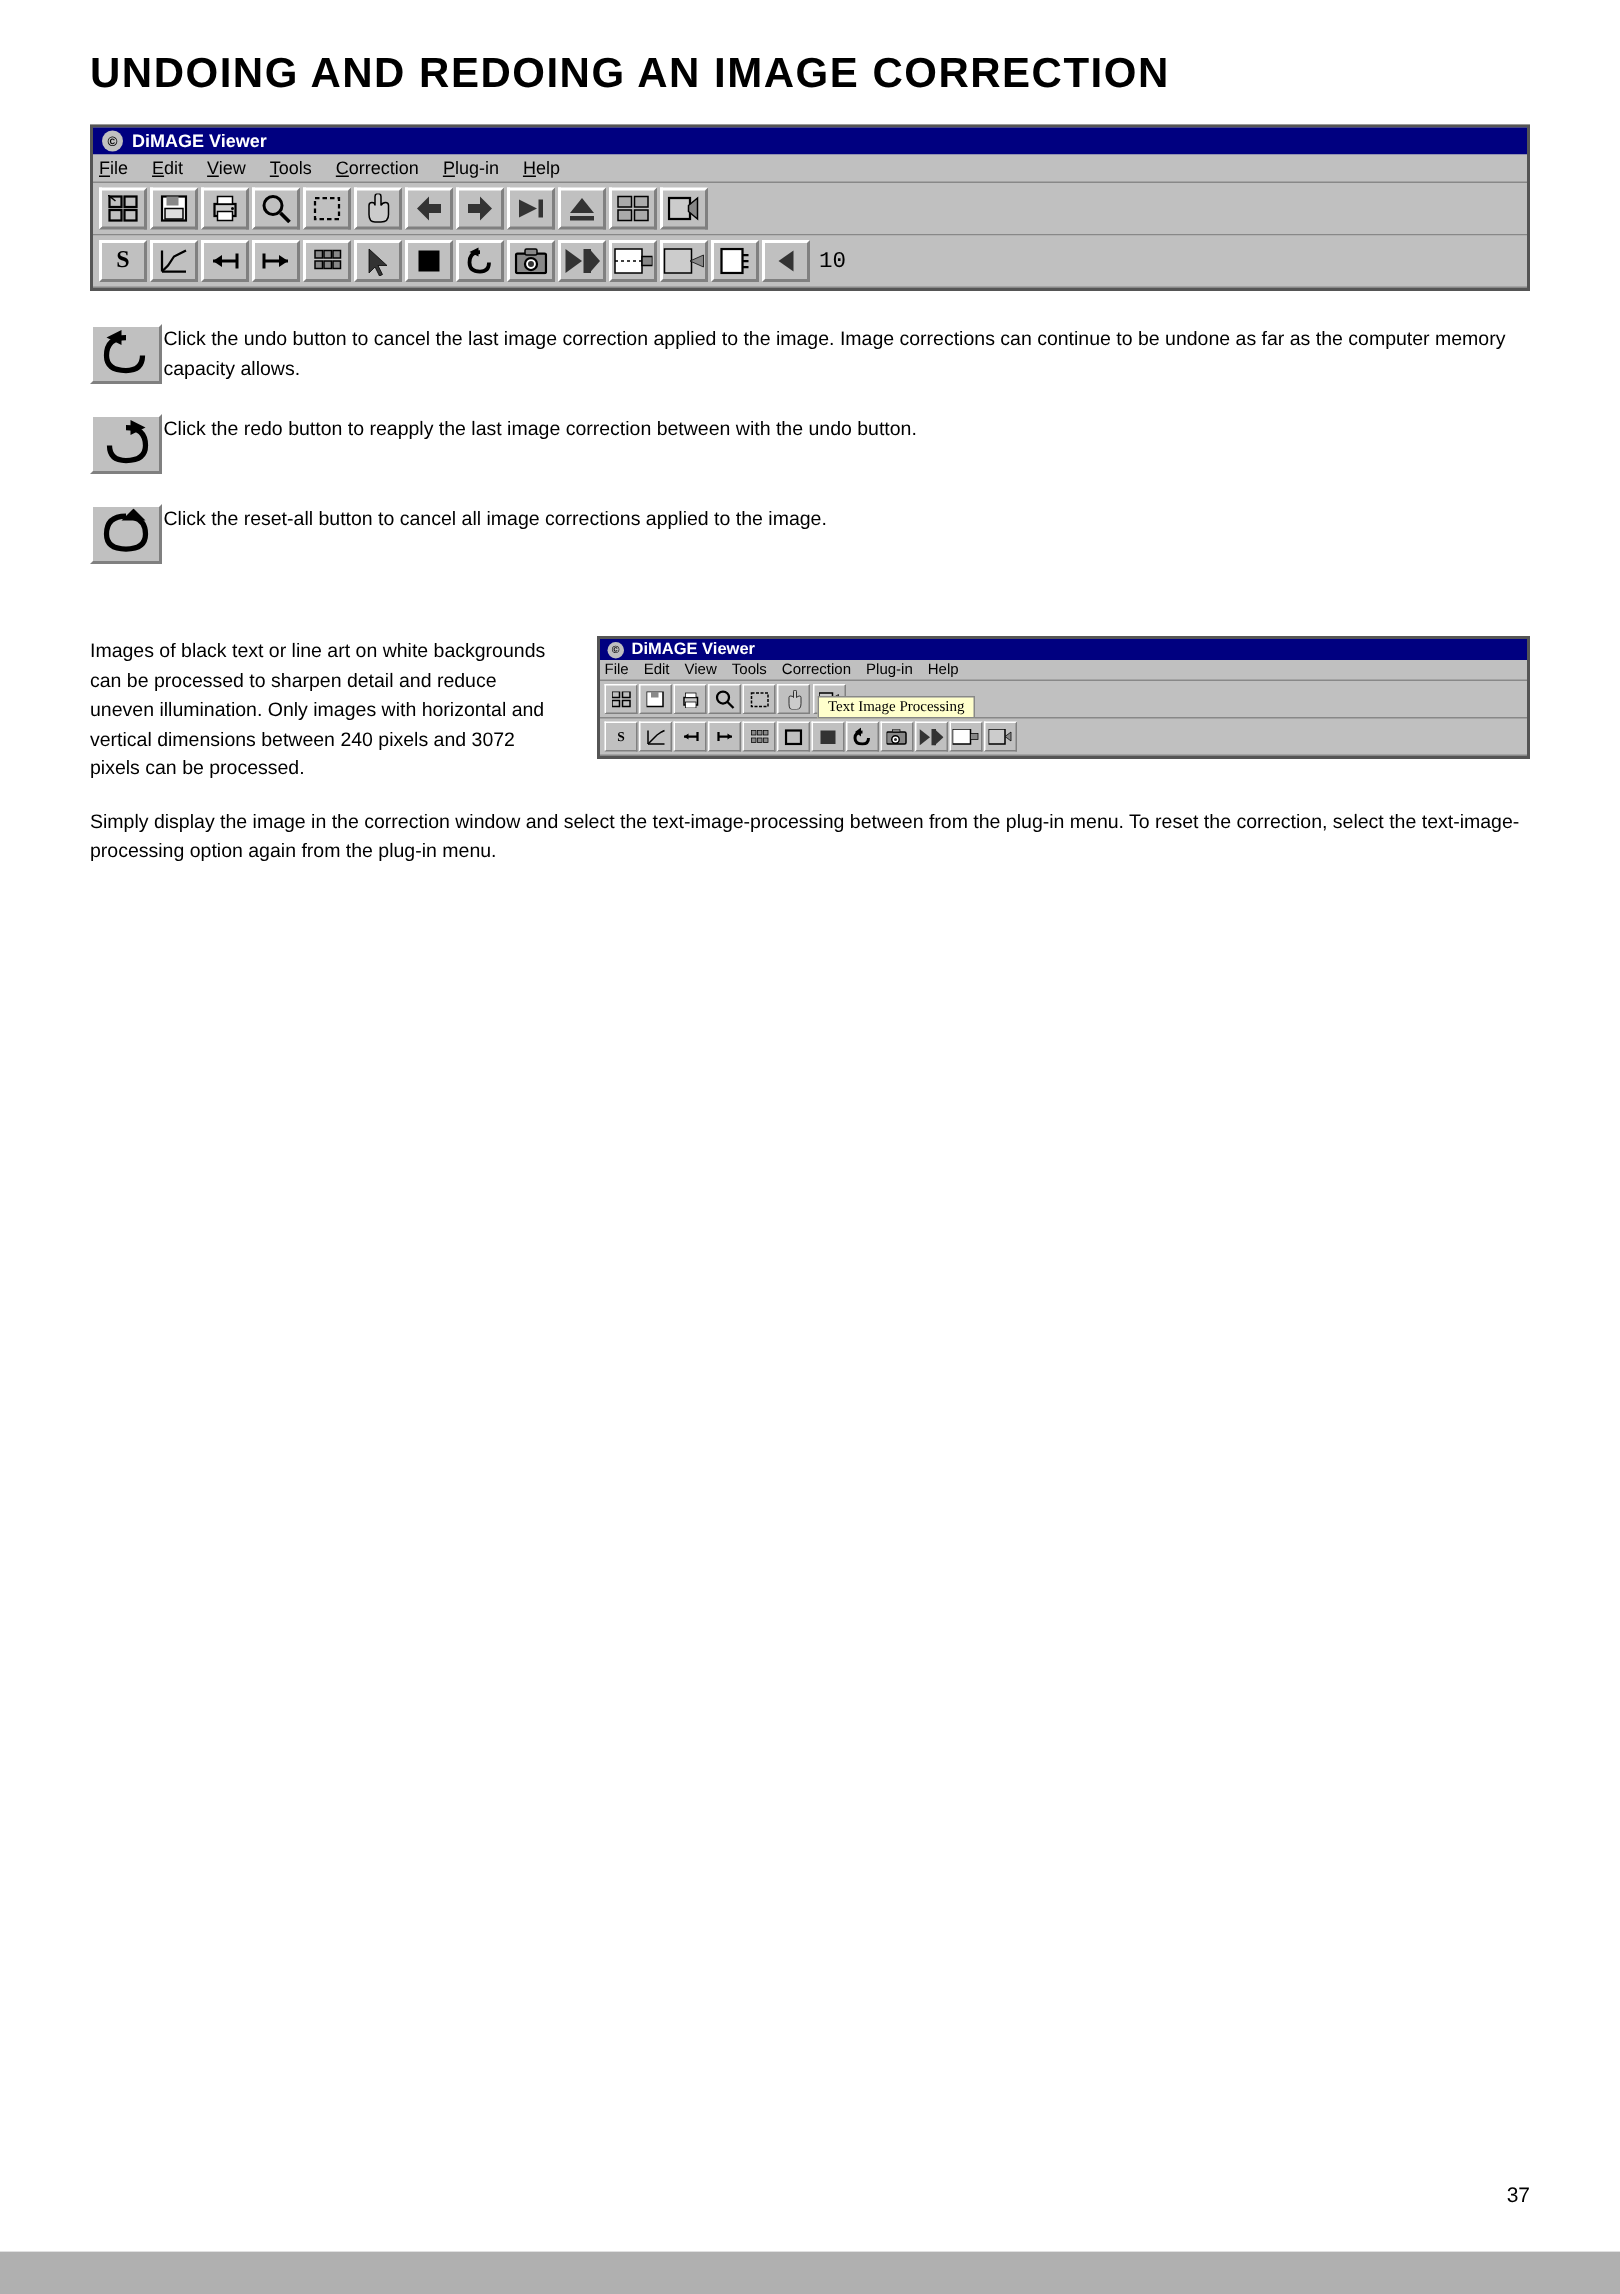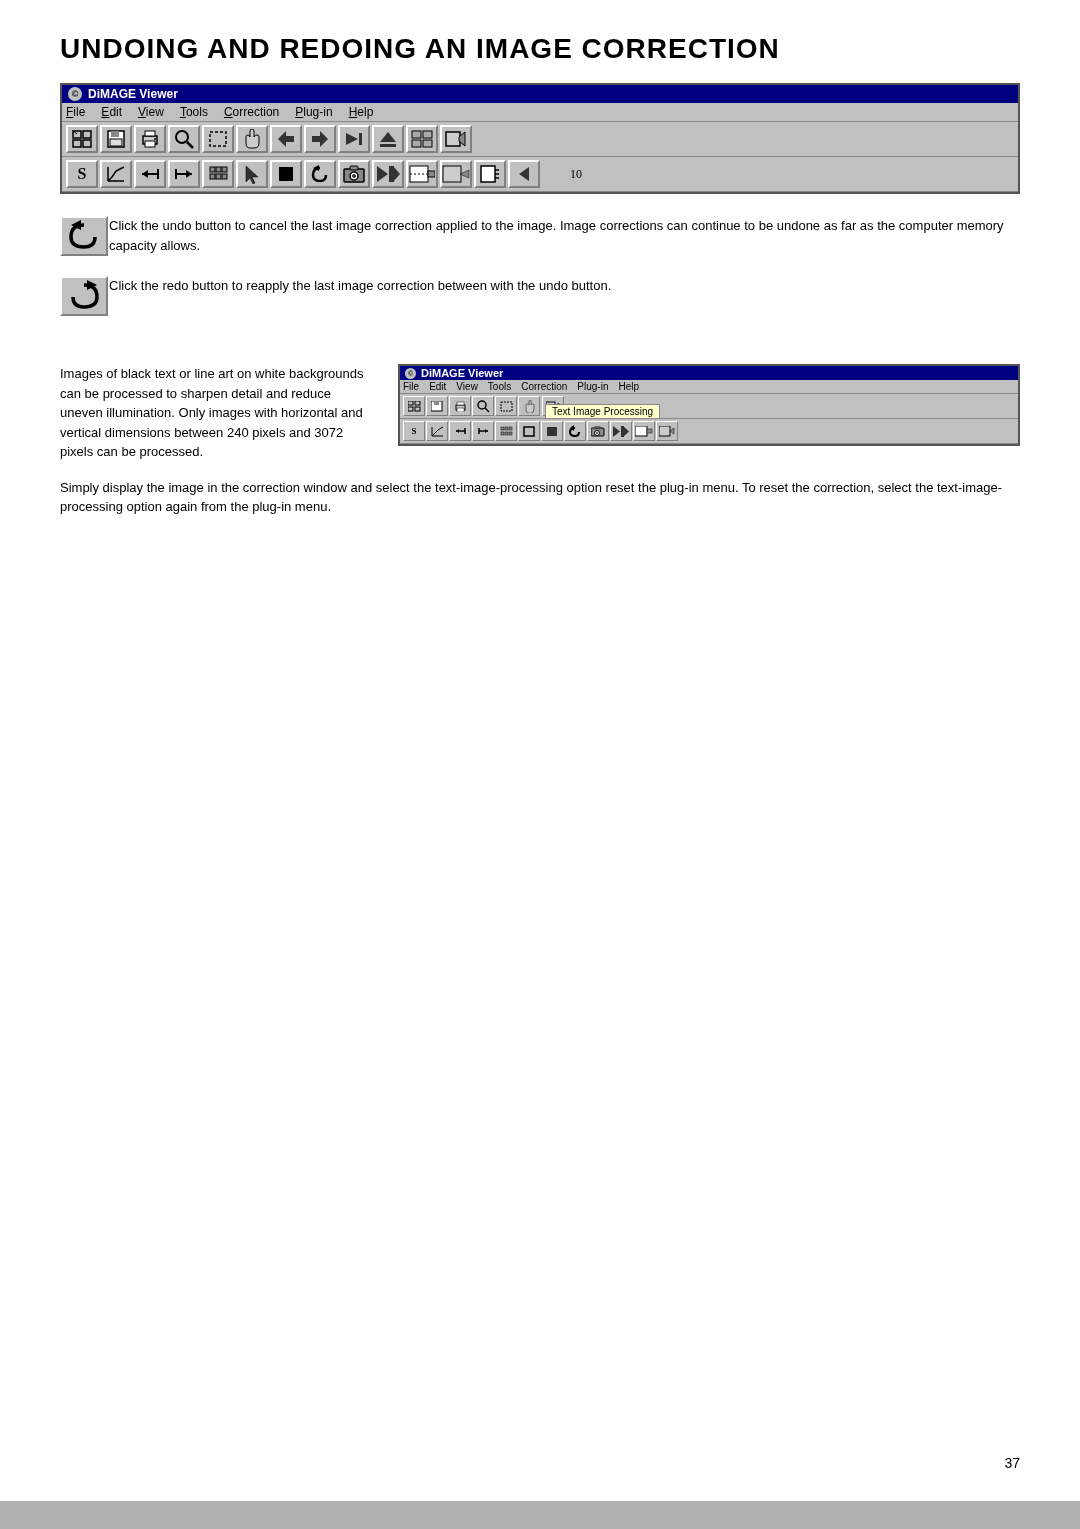--- a/index.html
+++ b/index.html
@@ -215,21 +215,21 @@
       justify-content: center;
       font-size: 9px;
       cursor: pointer;
       flex-shrink: 0;
     }
 
     
     .tooltip-popup {
       background: #ffffcc;
       border: 1px solid #888;
-      font-family: Liberation Sans, sans-serif;
+      font-family: Liberation Serif, serif;
       font-size: 10px;
       padding: 1px 6px;
       position: absolute;
       white-space: nowrap;
     }
 
     .bottom-paragraph {
       font-family: Arial, Helvetica, sans-serif;
       font-size: 13px;
       line-height: 1.5;
@@ -439,21 +439,21 @@
             <line x1="15" y1="5" x2="19" y2="5" stroke="#000" stroke-width="1.5"></line>
             <line x1="15" y1="9" x2="19" y2="9" stroke="#000" stroke-width="1.5"></line>
             <line x1="15" y1="13" x2="19" y2="13" stroke="#000" stroke-width="1.5"></line>
           </svg>
       </div>
       <div class="tb-btn">
         <svg width="14" height="18" viewBox="0 0 14 18">
             <polygon points="2,9 12,2 12,16" fill="#333"></polygon>
           </svg>
       </div>
-      <span style="font-family:Liberation Serif, serif;font-size:12px;padding:0 4px;margin-left:24px;">10</span>
+      <span style="font-family:Liberation Mono, monospace;font-size:15px;padding:0 4px;">10</span>
     </div>
   </div>
 
   <div class="section-desc">
     <div class="section-icon">
       <svg width="38" height="34" viewBox="0 0 38 34">
         <path d="M19 6 Q6 6 6 18 Q6 28 19 28 Q30 28 30 18" fill="none" stroke="#000" stroke-width="3.5"></path>
         <polygon points="6,6 16,1 16,11" fill="#000"></polygon>
       </svg>
     </div>
@@ -463,20 +463,29 @@
   <div class="section-desc">
     <div class="section-icon">
       <svg width="38" height="34" viewBox="0 0 38 34">
         <path d="M19 6 Q32 6 32 18 Q32 28 19 28 Q8 28 8 18" fill="none" stroke="#000" stroke-width="3.5"></path>
         <polygon points="32,6 22,1 22,11" fill="#000"></polygon>
       </svg>
     </div>
     <p>Click the redo button to reapply the last image correction between with the undo button.</p>
   </div>
 
+  <div class="section-desc">
+    <div class="section-icon">
+      <svg width="38" height="34" viewBox="0 0 38 34">
+        <path d="M19 5 Q6 5 6 17 Q6 27 19 27 Q32 27 32 17 Q32 8 24 6" fill="none" stroke="#000" stroke-width="3.5"></path>
+        <polygon points="24,0 32,8 16,8" fill="#000"></polygon>
+      </svg>
+    </div>
+    <p>Click the reset-all button to cancel all image corrections applied to the image.</p>
+  </div>
 
 
   <div class="two-col">
     <div class="left-text">Images of black text or line art on white backgrounds can be processed to sharpen detail and reduce uneven illumination. Only images with horizontal and vertical dimensions between 240 pixels and 3072 pixels can be processed.</div>
     <div class="right-window">
 
       <div class="viewer-window-sm">
         <div class="viewer-titlebar-sm">
           <span style="width:11px;height:11px;background:#c0c0c0;border-radius:50%;display:inline-block;font-size:7px;color:#000;text-align:center;line-height:11px;font-weight:bold;">©</span>
           <span>DiMAGE Viewer</span>
@@ -617,19 +626,19 @@
             <svg width="16" height="11" viewBox="0 0 16 11">
                 <rect x="0" y="0" width="11" height="10" fill="#ccc" stroke="#000" stroke-width="1"></rect>
                 <polygon points="11,5 15,2 15,8" fill="#888" stroke="#000" stroke-width="0.5"></polygon>
               </svg>
           </div>
         </div>
       </div>
     </div>
   </div>
 
-  <p class="bottom-paragraph">Simply display the image in the correction window and select the text-image-processing option reset the plug-in menu. To reset the correction, select the text-image-processing option again from the plug-in menu.</p>
+  <p class="bottom-paragraph">Simply display the image in the correction window and select the text-image-processing between from the plug-in menu. To reset the correction, select the text-image-processing option again from the plug-in menu.</p>
 
   <div class="page-footer">37</div>
 
 </div>
 
 <div class="bottom-bar"></div>
 
 </body></html>

